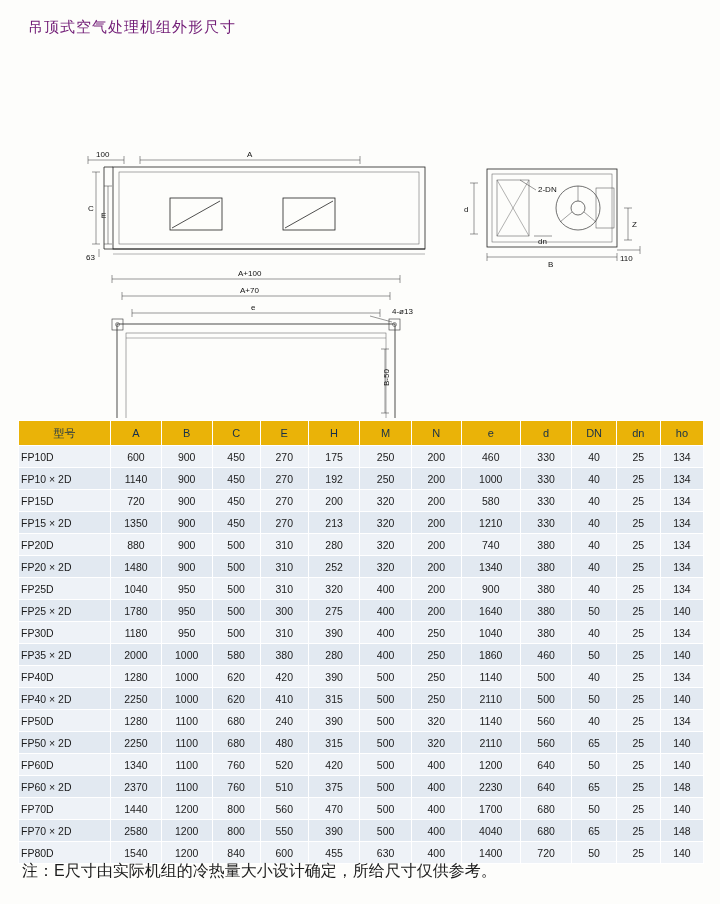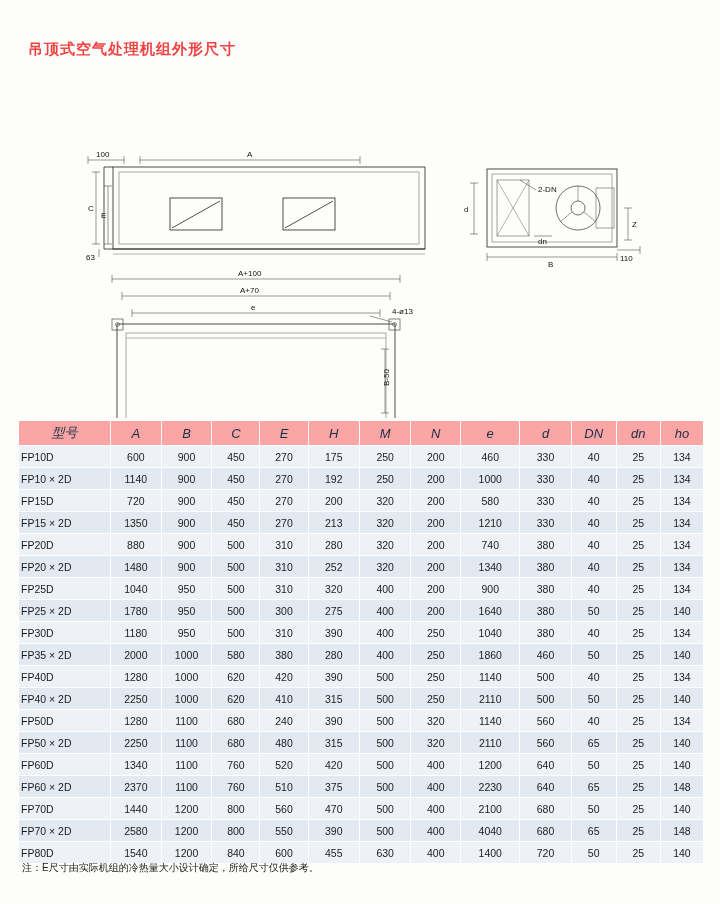--- a/index.html
+++ b/index.html
@@ -9,23 +9,22 @@
     font-family:"Liberation Sans", sans-serif;
     color:#1b1b1b;
     position:relative;
     overflow:hidden;
   }
   .page{position:relative;width:720px;height:904px;}
 
   
   .title{
     position:absolute;left:28px;top:18px;
-    font-size:15px;font-weight:bold;letter-spacing:1px;
-    color:#ef4444;
-    margin-top:22px;
+    font-size:15px;font-weight:normal;letter-spacing:1px;
+    color:#701a75;
   }
 
   
   .drawings{position:absolute;left:0;top:68px;width:720px;height:350px;}
   svg.draw{display:block;}
 
   
   .table-wrap{
     position:absolute;left:18px;top:420px;width:686px;
   }
@@ -35,33 +34,32 @@
     font-size:10.5px;
   }
   table th, table td{
     border:1px solid #ffffff;
     text-align:center;
     height:21px;
     padding:0 2px;
     white-space:nowrap;
   }
   thead th{
-    background:#fca5a5;
+    background:#eab308;
     font-weight:normal;
     color:#16304a;
-    font-size:13px;
+    font-size:11px;
     height:24px;
-    font-style:italic;
   }
   tbody tr:nth-child(odd) td{background:#eef2f7;}
   tbody tr:nth-child(even) td{background:#e2e9f1;}
   tbody td:first-child{ text-align:left; }
   .note{
     position:absolute;left:22px;top:861px;
-    font-size:10px;color:#1b1b1b;
+    font-size:16px;color:#1b1b1b;
   }
   
   .dt{font-family:"Liberation Sans",sans-serif;font-size:8px;fill:#111;}
 </style>
 </head>
 <body>
 
 <div class="page">
 
   <div class="title">吊顶式空气处理机组外形尺寸</div>
@@ -470,21 +468,21 @@
           </tr>
           <tr>
             <td>FP70D</td>
             <td>1440</td>
             <td>1200</td>
             <td>800</td>
             <td>560</td>
             <td>470</td>
             <td>500</td>
             <td>400</td>
-            <td>2100</td>
+            <td>1700</td>
             <td>680</td>
             <td>50</td>
             <td>25</td>
             <td>140</td>
           </tr>
           <tr>
             <td>FP70 × 2D</td>
             <td>2580</td>
             <td>1200</td>
             <td>800</td>

